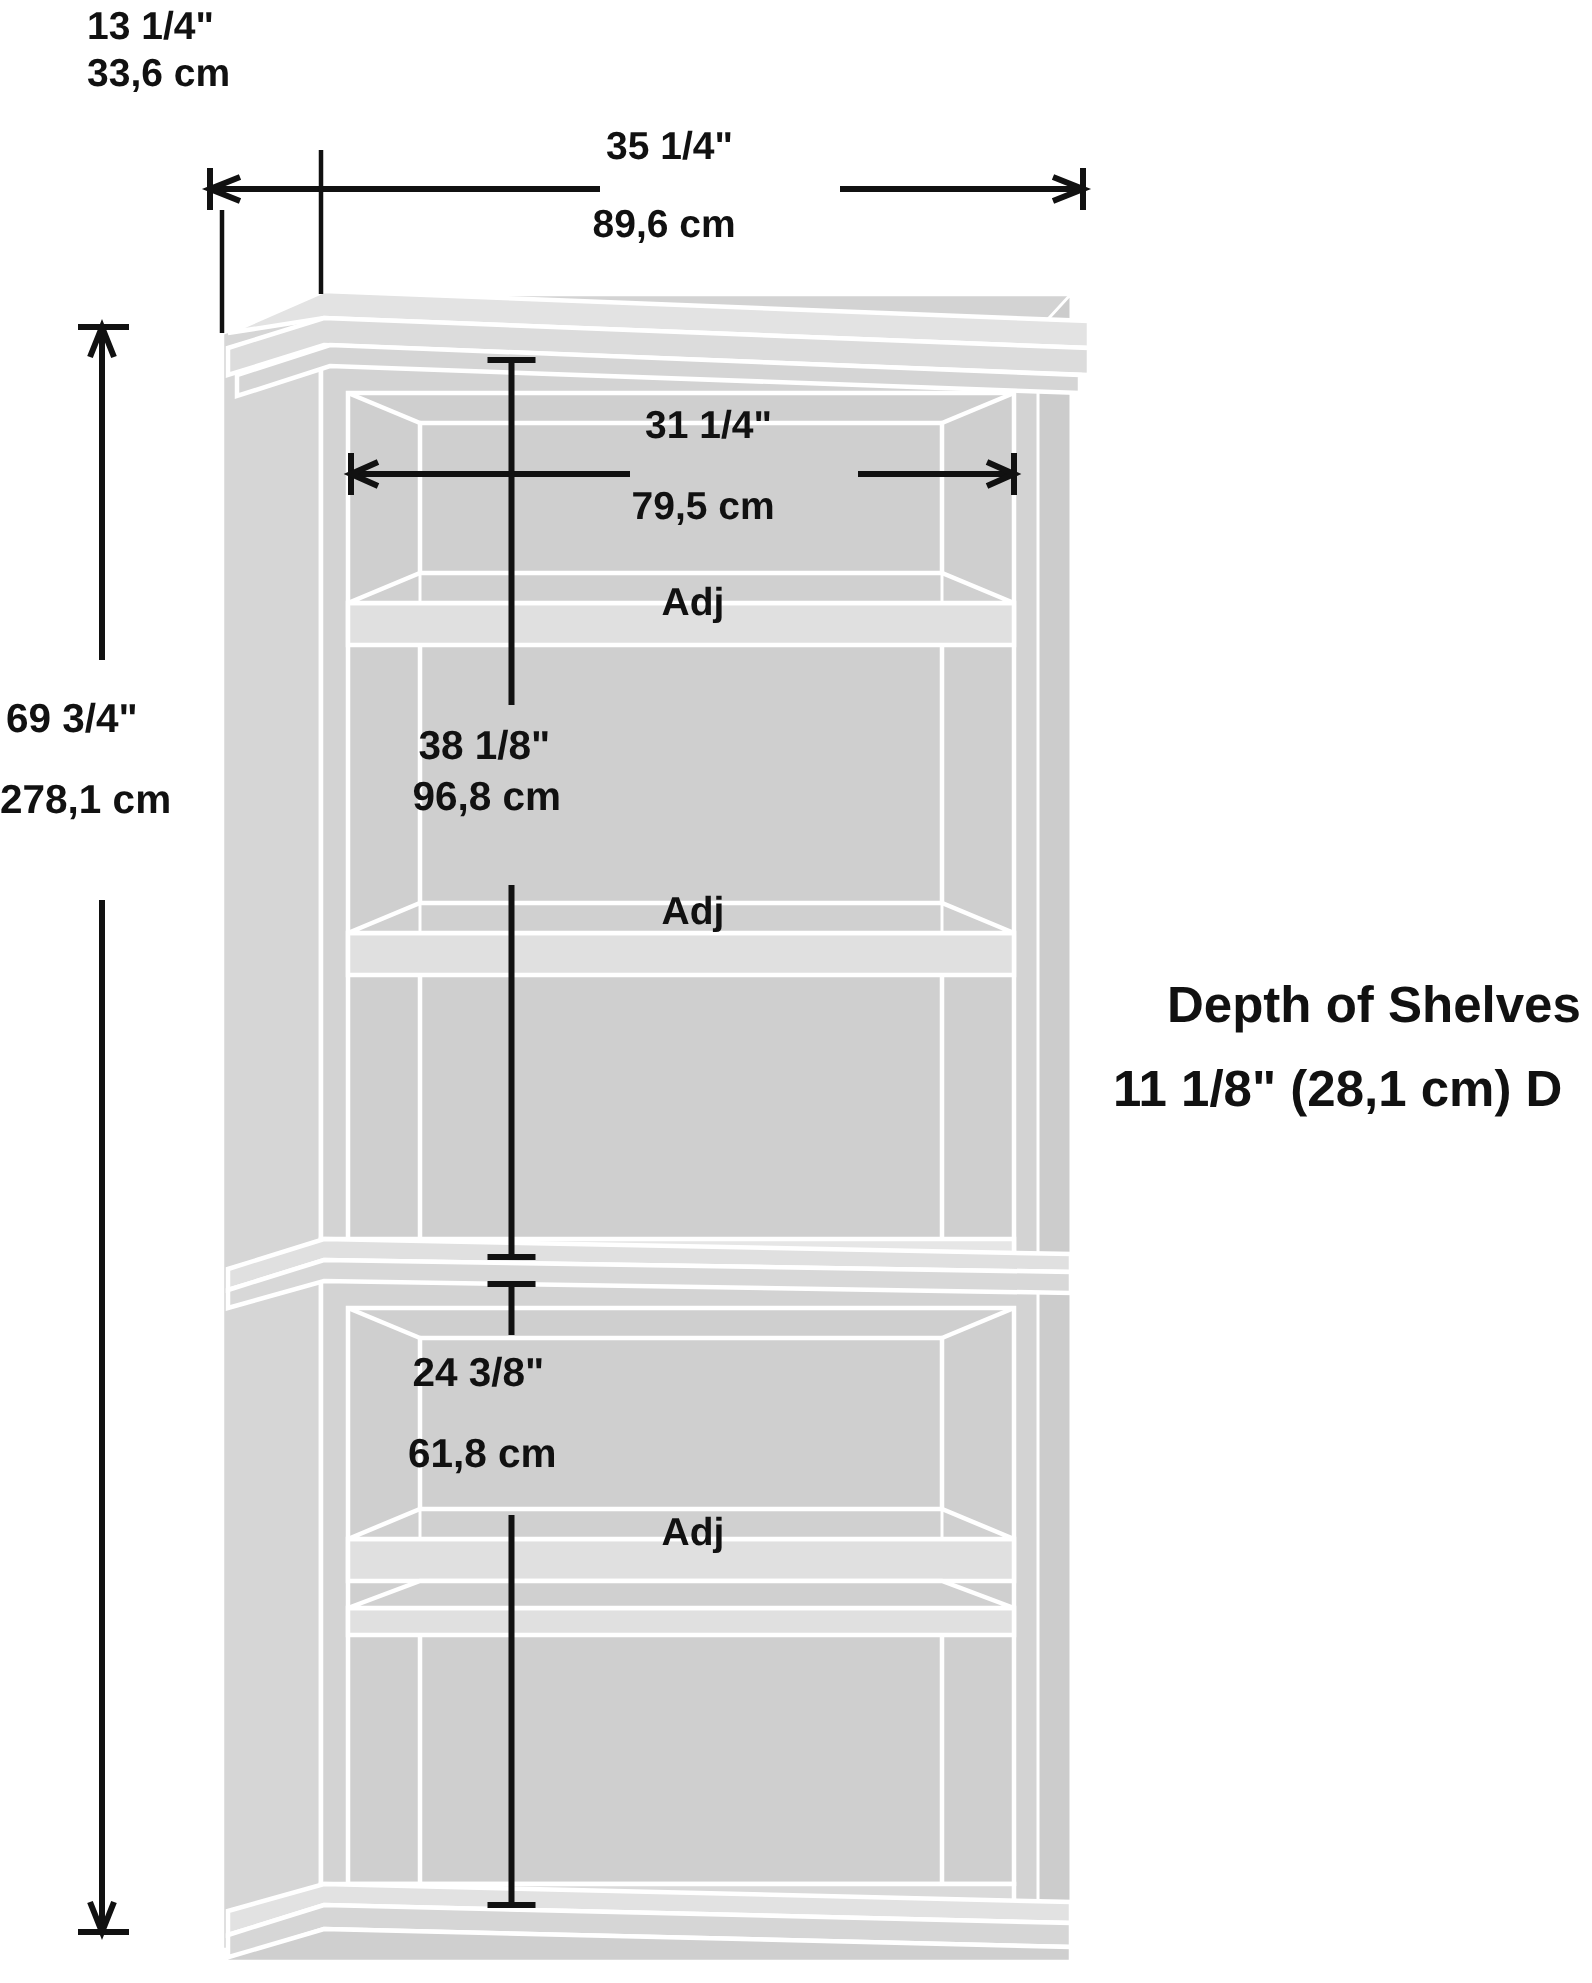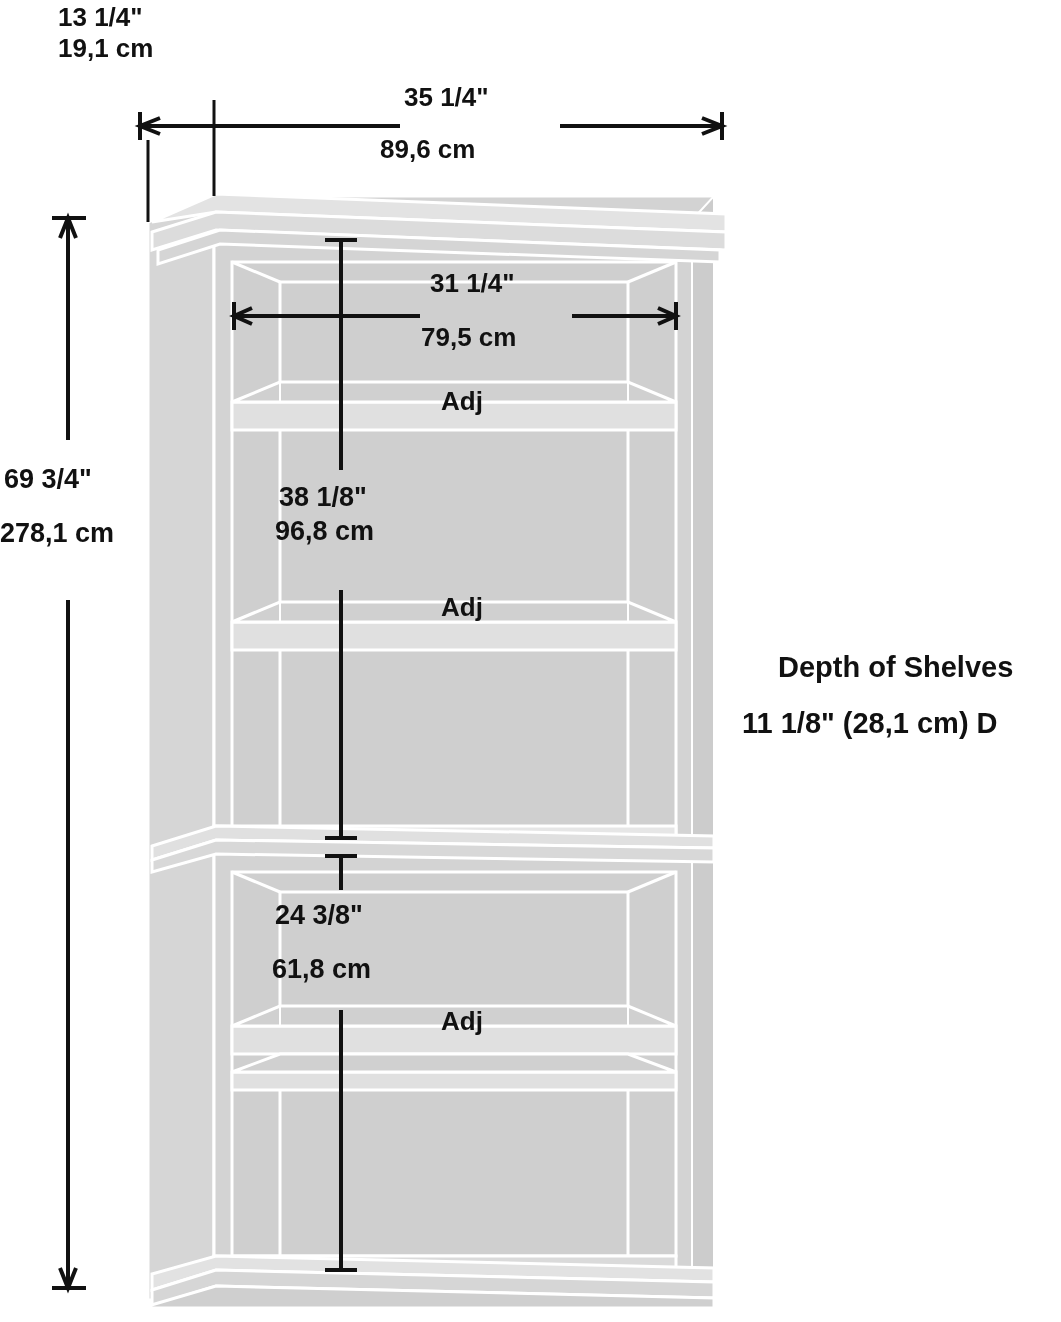--- a/index.html
+++ b/index.html
@@ -22,21 +22,21 @@
     position: absolute;
     font-weight: bold;
     color: #111111;
     white-space: nowrap;
     line-height: 1.18;
   }
   .lbl.stack {
     text-align: left;
   }
   .sz-depth {
-    font-size: 29px;
+    font-size: 34px;
     font-weight: bold;
   }
   svg.diagram {
     position: absolute;
     left: 0;
     top: 0;
     width: 1061px;
     height: 1322px;
   }
 </style>
@@ -139,25 +139,25 @@
 
       <line x1="341" y1="856" x2="341" y2="890"></line>
       <line x1="341" y1="1010" x2="341" y2="1270"></line>
       <line x1="325" y1="856" x2="357" y2="856"></line>
       <line x1="325" y1="1270" x2="357" y2="1270"></line>
     </g>
   </svg>
 
   <div class="lbl stack" style="left:58px; top:2px; font-size:26px;">
     <div>13 1/4"</div>
-    <div>19,1 cm</div>
+    <div>33,6 cm</div>
   </div>
 
   <div class="lbl" style="left:404px; top:82px; font-size:26px;">35 1/4"</div>
-  <div class="lbl" style="left:380px; top:134px; font-size:26px;">89,6 cm</div>
+  <div class="lbl" style="left:395px; top:134px; font-size:26px;">89,6 cm</div>
 
   <div class="lbl" style="left:4px; top:464px; font-size:27px;">69 3/4"</div>
   <div class="lbl" style="left:0px; top:518px; font-size:27px;">278,1 cm</div>
 
   <div class="lbl" style="left:430px; top:268px; font-size:26px;">31 1/4"</div>
   <div class="lbl" style="left:421px; top:322px; font-size:26px;text-align:center;">79,5 cm</div>
 
   <div class="lbl" style="left:441px; top:386px; font-size:26px;">Adj</div>
 
   <div class="lbl" style="left:279px; top:482px; font-size:27px;">38 1/8"</div>

